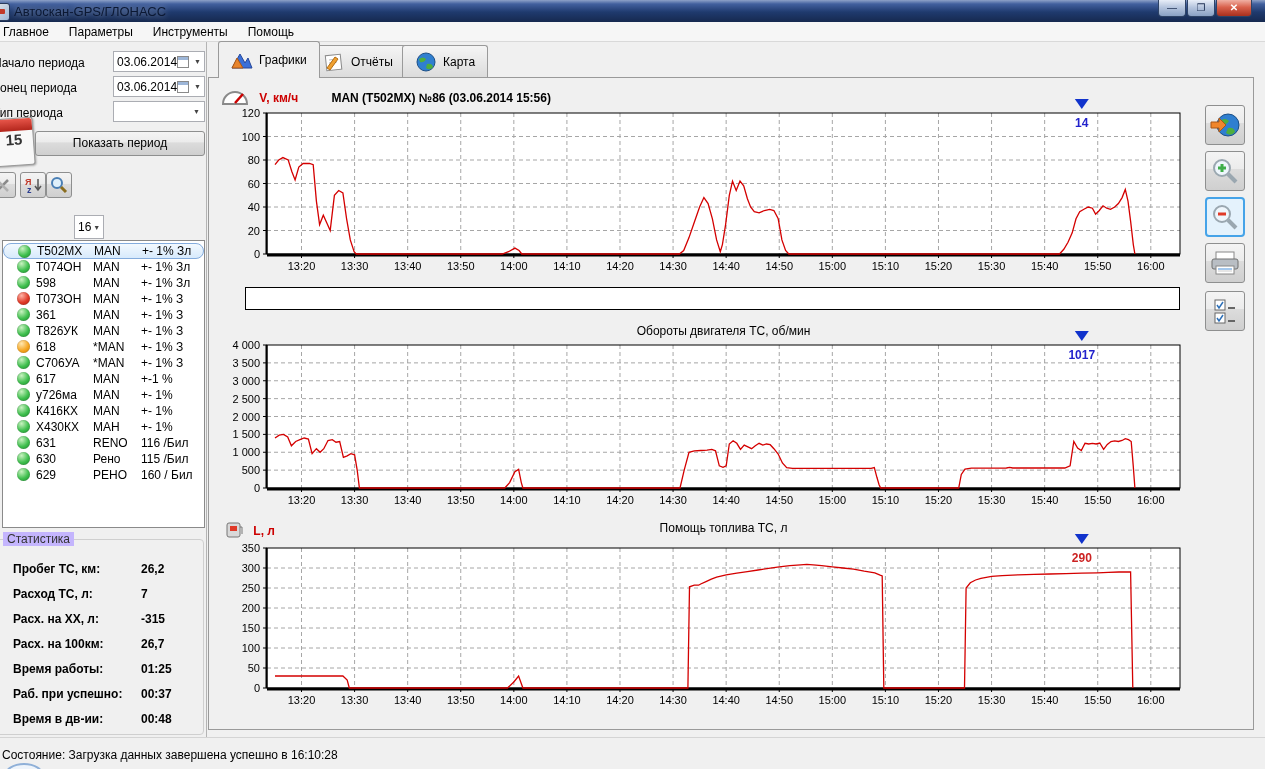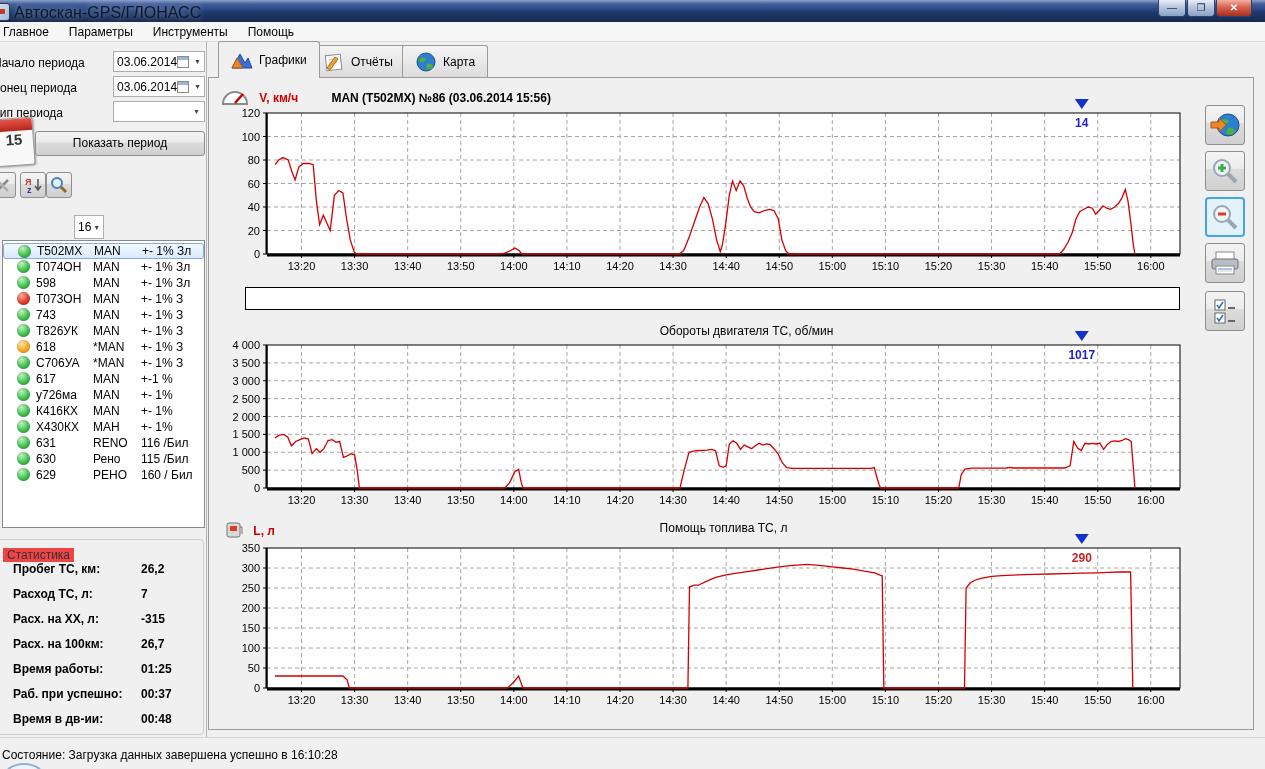--- a/index.html
+++ b/index.html
@@ -6,21 +6,21 @@
   body{width:1265px;height:769px;overflow:hidden;background:#f0f0f0;
        font-family:"Liberation Sans",sans-serif;font-size:12px;color:#000;position:relative;}
   .window{position:absolute;left:-8px;top:0;width:1273px;height:769px;}
 
   
   .titlebar{position:absolute;left:0;top:0;width:100%;height:22px;
     background:linear-gradient(#8ea2c8 0%,#42609e 18%,#1f3a6e 55%,#16294f 100%);}
   .app-icon{position:absolute;left:0;top:3px;width:16px;height:16px;border-radius:3px;
     background:linear-gradient(135deg,#e8e8e8,#9db8d8);border:1px solid #2a3b5c;}
   .app-icon::after{content:"";position:absolute;left:3px;top:5px;width:9px;height:5px;background:#c23a2a;border-radius:1px;}
-  .title-text{position:absolute;left:22px;top:4px;color:#0b1833;font-size:16px;
+  .title-text{position:absolute;left:22px;top:4px;color:#0b1833;font-size:13px;
     text-shadow:0 0 6px rgba(255,255,255,.55);}
   .winbtn{position:absolute;top:0;height:17px;width:28px;border:1px solid #2e4366;border-top:none;
     border-radius:0 0 4px 4px;background:linear-gradient(#e8eef8,#b6c5de 45%,#8aa1c4);color:#1d2f52;
     font-size:10px;line-height:15px;text-align:center;box-sizing:border-box;}
   .winbtn.close{background:linear-gradient(#f0b0a4,#d9614c 45%,#a92f1d);color:#fff;width:36px;font-weight:bold;}
 
   
   .menubar{position:absolute;left:0;top:22px;width:100%;height:20px;background:#f6f6f6;
     border-bottom:1px solid #d9d9d9;display:flex;align-items:center;padding-left:1px;box-sizing:border-box;}
   .menu-item{padding:2px 10px;}
@@ -46,32 +46,32 @@
     background:linear-gradient(#f4f4f4,#ebebeb 45%,#dcdcdc 46%,#cfcfcf);text-align:center;}
   .show-period{position:absolute;left:43px;top:131px;width:170px;height:25px;line-height:23px;}
   .toolbtn{position:absolute;top:172px;width:26px;height:26px;display:flex;align-items:center;justify-content:center;}
   .combo16{position:absolute;left:82px;top:173px;width:30px;height:24px;border:1px solid #abadb3;background:#fff;
     display:flex;align-items:center;padding:0 3px;box-sizing:border-box;}
 
   
   .vlist{position:absolute;left:10px;top:198px;width:203px;height:288px;background:#fff;
     border:1px solid #8a8a8a;box-sizing:border-box;padding-top:2px;overflow:hidden;}
   .vrow{position:relative;height:16px;line-height:16px;}
-  .vrow.sel{background:linear-gradient(#f3f9fe,#d7eafc);border:1px solid #84acdd;border-radius:3px;
+  .vrow.sel{background:linear-gradient(#f3f9fe,#d7eafc);border:1px solid #84acdd;border-radius:8px;
     box-sizing:border-box;line-height:14px;}
   .dot{position:absolute;left:14px;top:1px;width:13px;height:13px;border-radius:50%;box-shadow:inset 0 0 1px rgba(0,0,0,.4);}
   .dot.green{background:radial-gradient(circle at 35% 28%,#c8f2c0,#3fbf4e 55%,#1c8a2c);}
   .dot.red{background:radial-gradient(circle at 35% 28%,#ffb3a6,#e03a28 55%,#a81f10);}
   .dot.orange{background:radial-gradient(circle at 35% 28%,#ffe7b0,#f5a623 55%,#cf7f00);}
   .vname{position:absolute;left:33px;} .vbrand{position:absolute;left:90px;} .vnote{position:absolute;left:138px;}
 
   
   .stats-box{position:absolute;left:4px;top:497px;width:208px;height:196px;border:1px solid #cfcfcf;
     border-radius:4px;box-sizing:border-box;}
-  .stats-title{position:absolute;left:6px;top:-8px;background:#ef4444;padding:0 4px;color:#333;margin-top:16px;}
+  .stats-title{position:absolute;left:6px;top:-8px;background:#c4b5fd;padding:0 4px;color:#333;}
   .stat-row{position:absolute;left:0;width:100%;height:16px;}
   .stat-label{position:absolute;left:16px;font-weight:bold;}
   .stat-value{position:absolute;left:144px;font-weight:bold;}
   .dates-label{position:absolute;left:5px;top:705px;}
   .date-ro{color:#777;}
 
   
   .tab-panel{position:absolute;left:216px;top:77px;width:1046px;height:653px;
     border:1px solid #9a9a9a;box-sizing:border-box;background:#f0f0f0;}
   .tab{position:absolute;top:45px;height:32px;box-sizing:border-box;border:1px solid #9a9a9a;border-bottom:none;
@@ -195,21 +195,21 @@
           <span class="vnote">+- 1% Зл</span>
         </div>
         <div class="vrow">
           <span class="dot red"></span>
           <span class="vname">Т073ОН</span>
           <span class="vbrand">MAN</span>
           <span class="vnote">+- 1% З</span>
         </div>
         <div class="vrow">
           <span class="dot green"></span>
-          <span class="vname">743</span>
+          <span class="vname">361</span>
           <span class="vbrand">MAN</span>
           <span class="vnote">+- 1% З</span>
         </div>
         <div class="vrow">
           <span class="dot green"></span>
           <span class="vname">Т826УК</span>
           <span class="vbrand">MAN</span>
           <span class="vnote">+- 1% З</span>
         </div>
         <div class="vrow">
@@ -343,21 +343,21 @@
           <path d="M3 16 A12 12 0 0 1 27 16 Z" fill="#fff" stroke="#8a8a8a" stroke-width="2"></path>
           <line x1="15" y1="15" x2="23" y2="6" stroke="#cc0000" stroke-width="2.5"></line>
         </svg>
     </span>
     <span class="unit-label">V, км/ч</span>
     <span class="chart-main-title" style="margin-left:30px;">MAN (Т502МХ) №86 (03.06.2014 15:56)</span>
   </div>
 
   <div class="strip-box"></div>
 
-  <div class="chart-center-title" style="top:324px;margin-left:23px;">Обороты двигателя ТС, об/мин</div>
+  <div class="chart-center-title" style="top:324px;">Обороты двигателя ТС, об/мин</div>
 
   <div class="chart-header" style="left:232px;top:519px;width:960px;">
     <span class="gauge-icon">
       <svg width="20" height="20">
           <rect x="3" y="4" width="13" height="14" rx="2" fill="#d9d9d9" stroke="#777"></rect>
           <rect x="6" y="7" width="7" height="5" fill="#e03a28"></rect>
           <path d="M16 8 h2 v7" stroke="#777" fill="none"></path>
         </svg>
     </span>
     <span class="unit-label">L, л</span>

